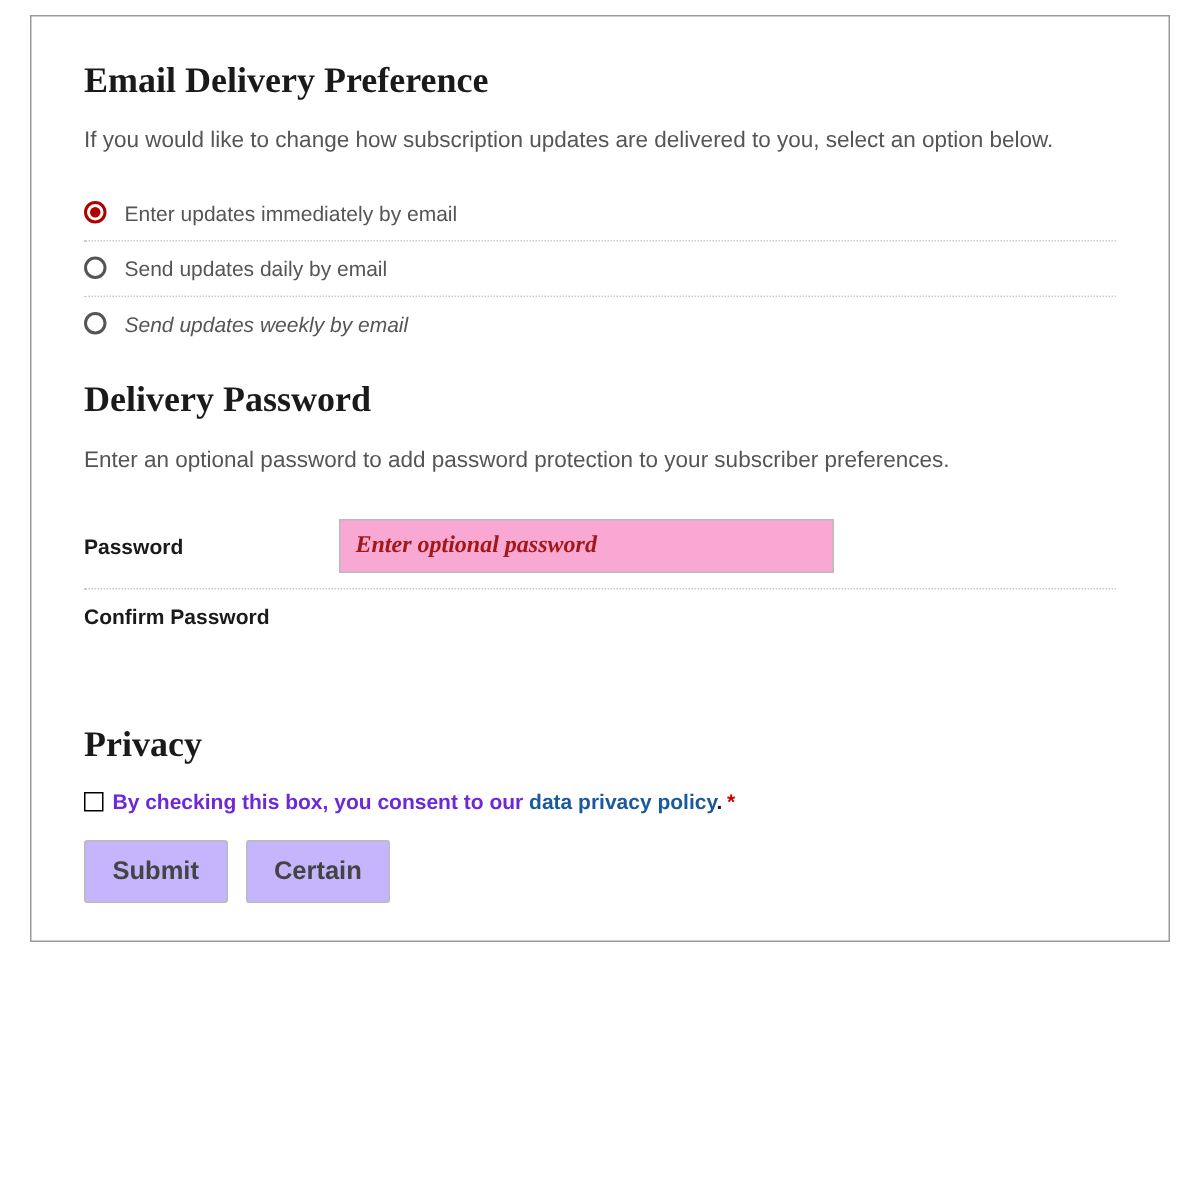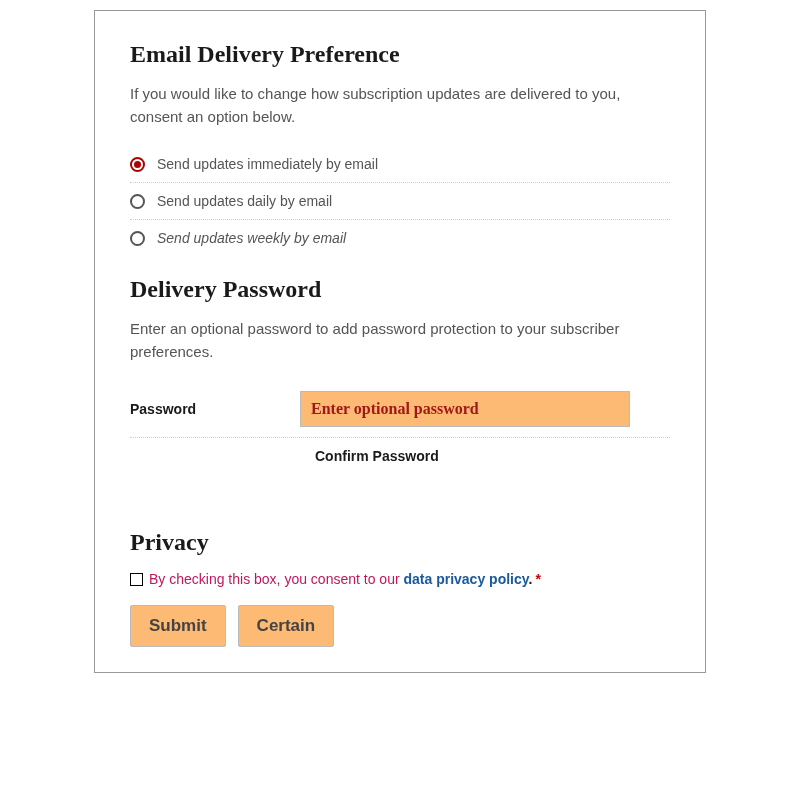--- a/index.html
+++ b/index.html
@@ -6,21 +6,21 @@
       box-sizing: border-box;
       margin: 0;
       padding: 0;
     }
     body {
       font-family: Arial, Helvetica, sans-serif;
       background: #fff;
       padding: 10px;
     }
     .container {
-      width: 612px;
+      width: 760px;
       margin: 0 auto;
       border: 1px solid #999;
       padding: 30px 35px 25px 35px;
     }
     h2.section-title {
       font-family: Georgia, 'Times New Roman', serif;
       font-weight: 700;
       font-size: 24px;
       color: #1a1a1a;
       margin-bottom: 15px;
@@ -80,37 +80,37 @@
       margin-top: 5px;
     }
     .field-row {
       display: flex;
       align-items: center;
       padding: 10px 0;
       border-bottom: 1px dotted #ccc;
     }
     .field-row:last-child {
       border-bottom: none;
-      flex-direction: column;
     }
     .field-label {
       width: 170px;
       font-weight: 700;
       font-size: 14px;
       color: #1a1a1a;
     }
     .field-input {
       width: 330px;
       padding: 8px 10px;
       border: 1px solid #bbb;
       font-family: Georgia, 'Times New Roman', serif;
+      font-style: italic;
       font-weight: 700;
       font-size: 16px;
       color: #a01818;
-      background: #fdba74;
+      background: #f9a8d4;
     }
     .field-input::placeholder {
       color: #a01818;
       opacity: 1;
     }
     .section-password {
       margin-bottom: 55px;
     }
     .privacy-row {
       display: flex;
@@ -119,65 +119,65 @@
       margin-bottom: 18px;
     }
     .privacy-checkbox {
       width: 13px;
       height: 13px;
       border: 1px solid #000;
       margin-right: 6px;
       flex-shrink: 0;
     }
     .privacy-text {
-      font-weight: 400;
-      color: #be185d;
+      font-weight: 700;
+      color: #6d28d9;
     }
     .privacy-link {
       color: #1a5a9c;
       font-weight: 700;
       text-align: right;
     }
     .privacy-dot {
       color: #1a1a1a;
       font-weight: 700;
     }
     .required {
       color: #c00;
       font-weight: 700;
       margin-left: 3px;
     }
     .button-row {
       display: flex;
       gap: 12px;
     }
     .btn {
-      background: #fdba74;
+      background: #c4b5fd;
       border: 1px solid #bbb;
       padding: 10px 18px;
       font-size: 17px;
       font-weight: 700;
       color: #444;
       cursor: pointer;
       border-radius: 2px;
     }
   </style>
 </head>
 <body>
 
 <div class="container">
 
   <section>
     <h2 class="section-title">Email Delivery Preference</h2>
-    <p class="section-desc">If you would like to change how subscription updates are delivered to you, consent an option below.</p>
+    <p class="section-desc">If you would like to change how subscription updates are delivered to you, select an option below.</p>
 
     <div class="radio-list">
       <div class="radio-row">
         <span class="radio-circle selected"></span>
-        <span class="radio-label">Send updates immediately by email</span>
+        <span class="radio-label">Enter updates immediately by email</span>
       </div>
       <div class="radio-row">
         <span class="radio-circle"></span>
         <span class="radio-label">Send updates daily by email</span>
       </div>
       <div class="radio-row">
         <span class="radio-circle"></span>
         <span class="radio-label">Send updates weekly by email</span>
       </div>
     </div>

